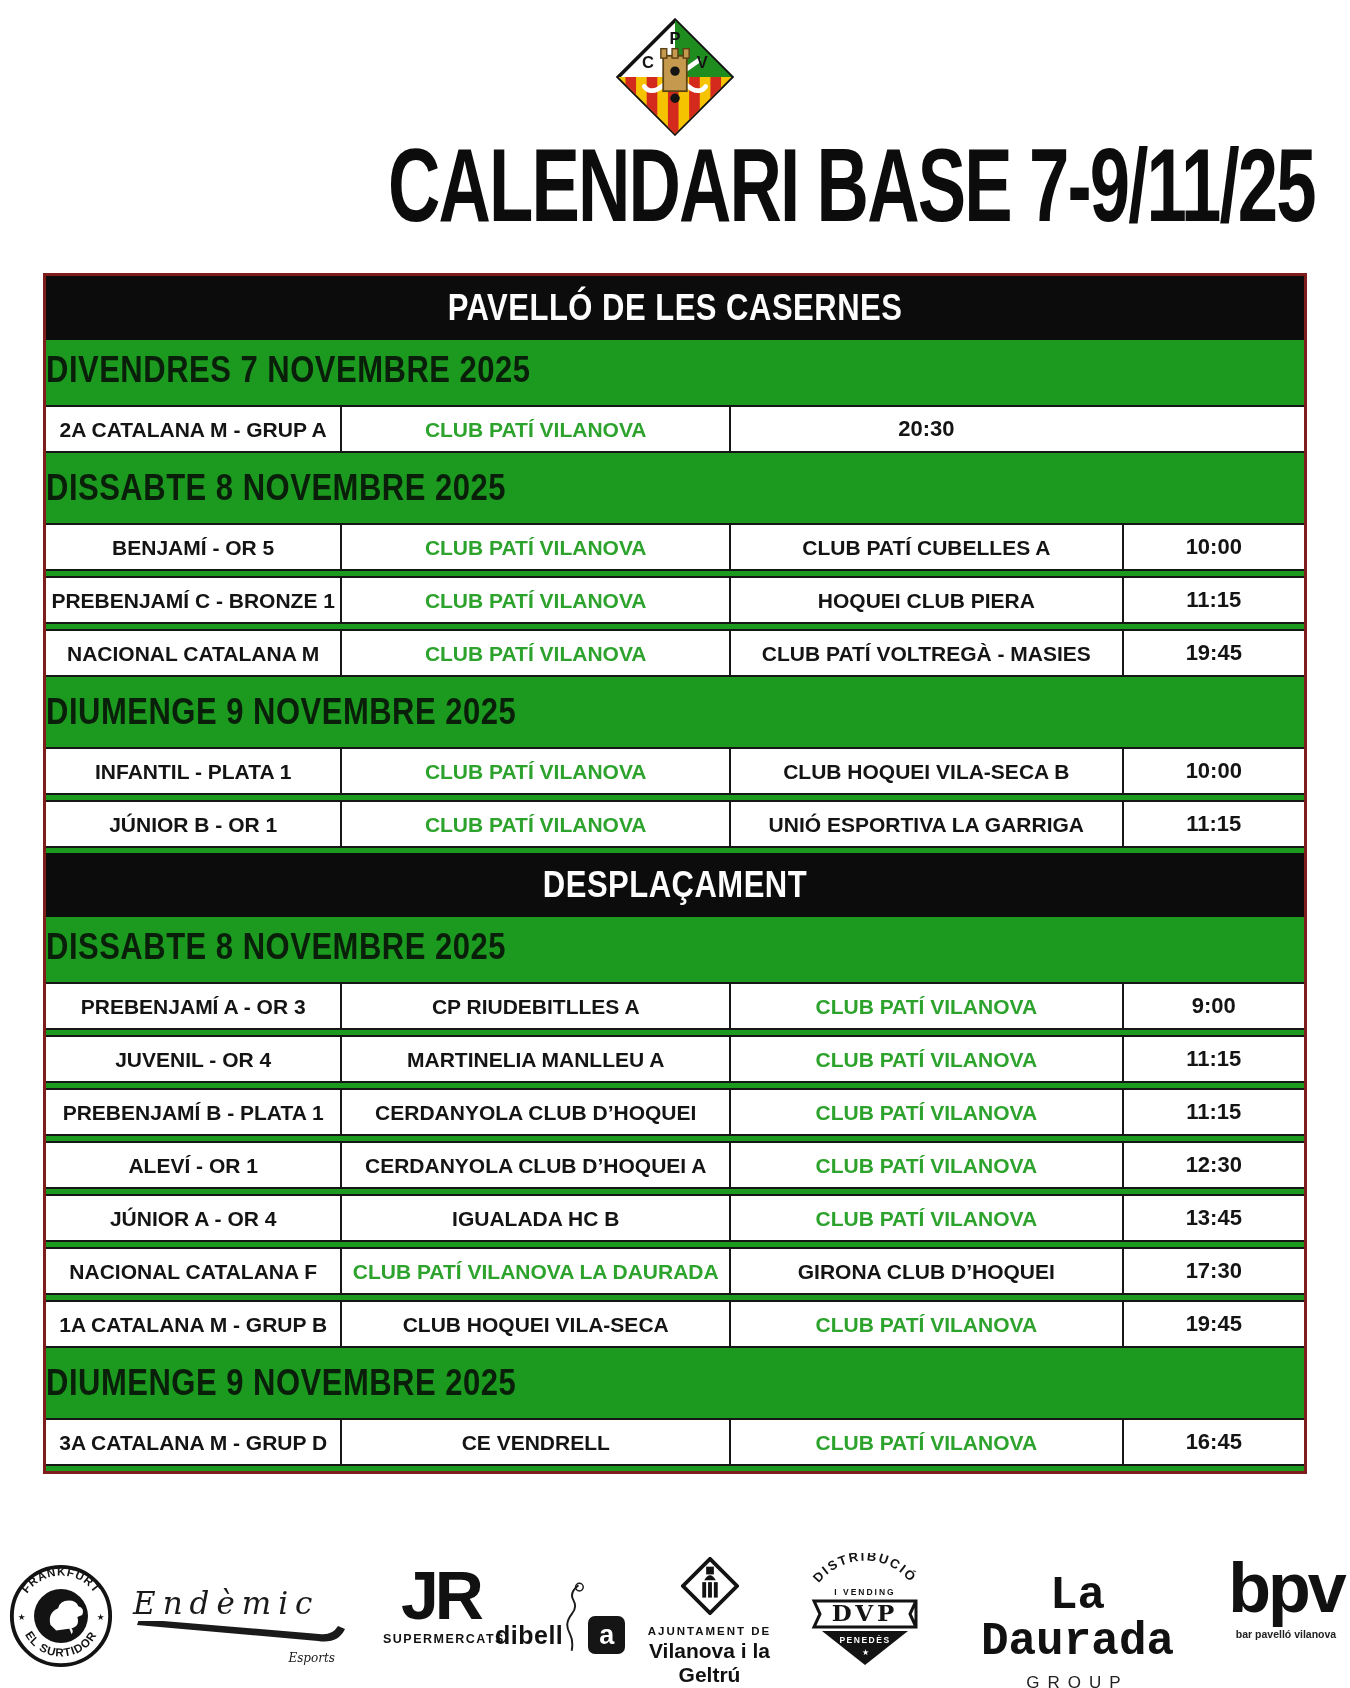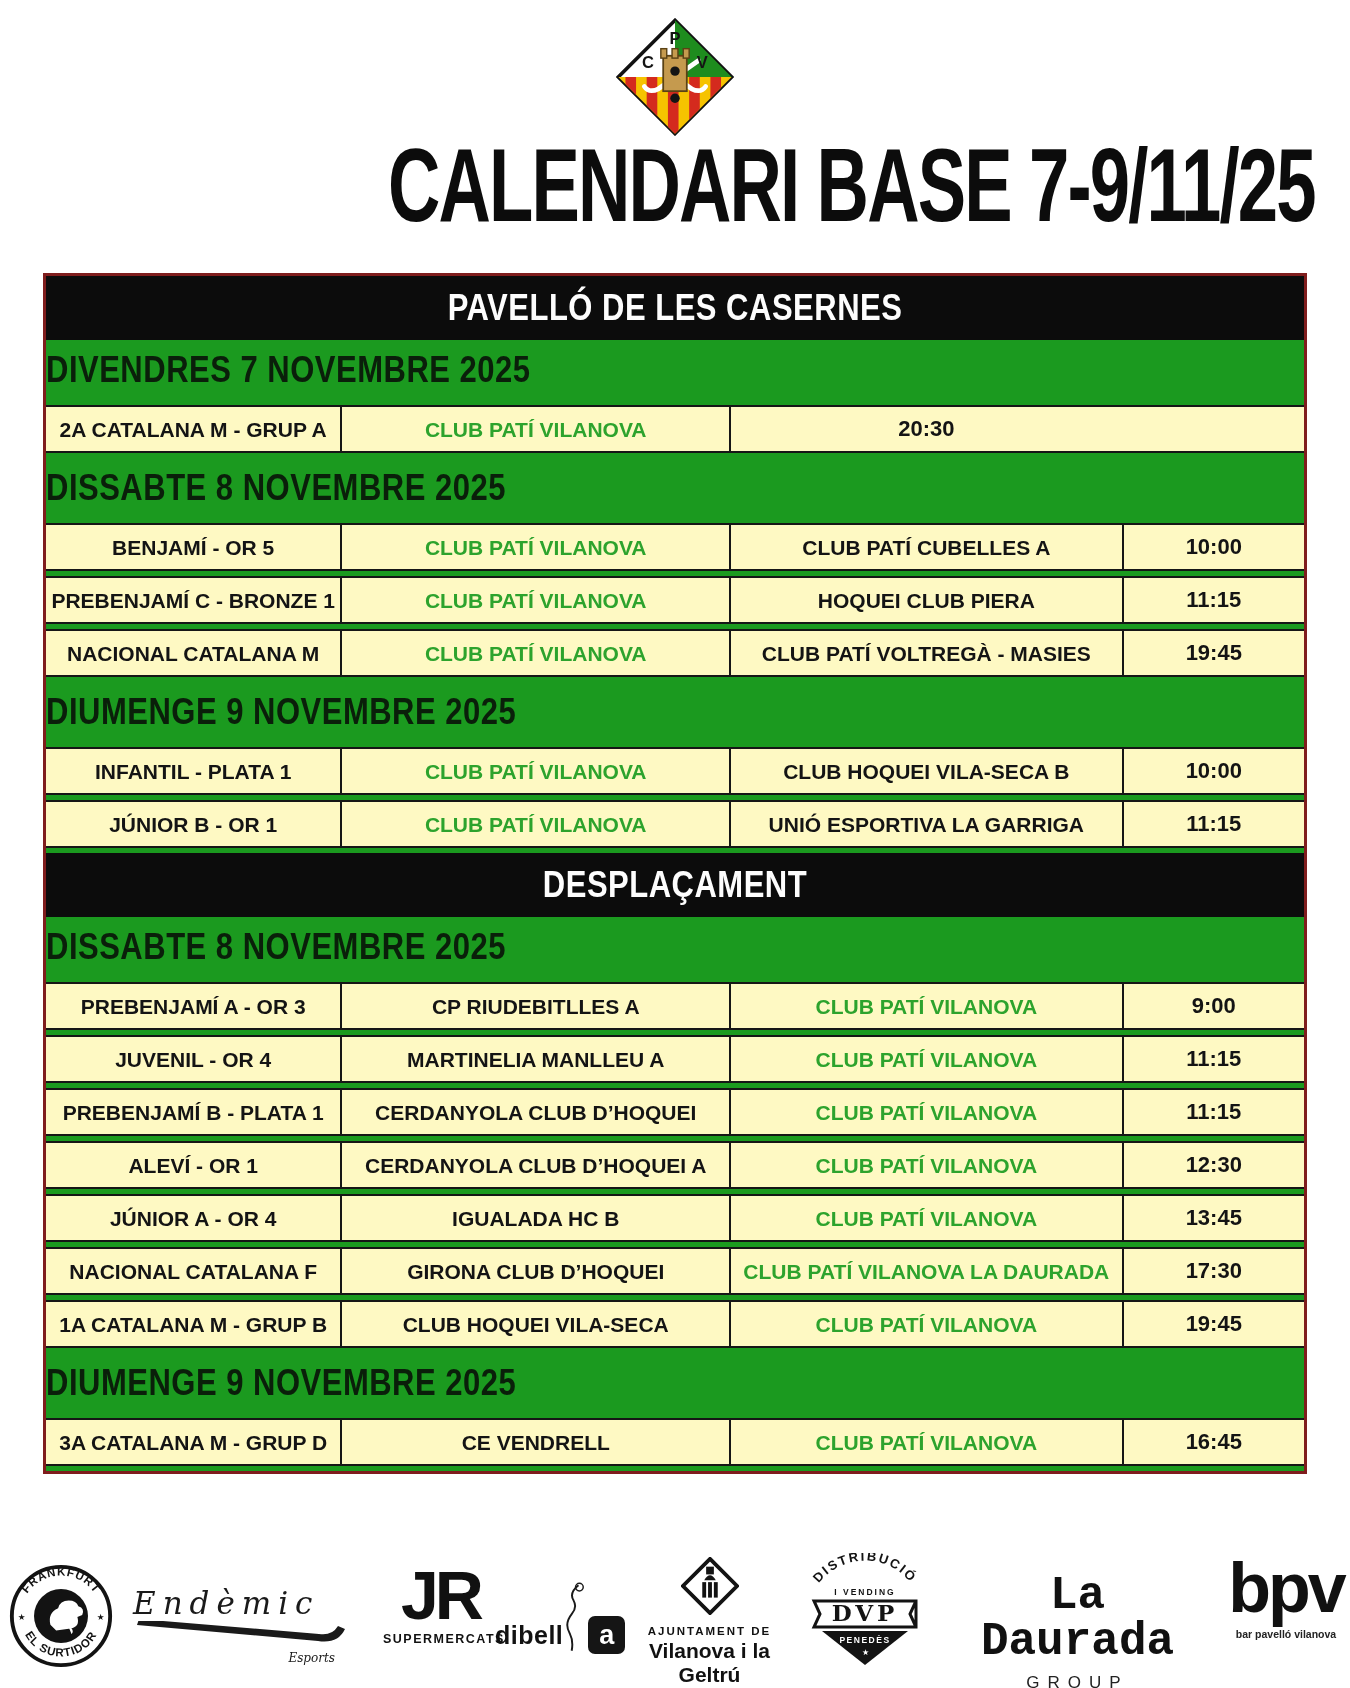--- a/index.html
+++ b/index.html
@@ -13,21 +13,21 @@
               color:#0c0c0c;transform:scale(.93,1.34);transform-origin:center;}
   
   .calendar{width:1258px;margin:42px auto 0;background:#1b9a1f;border:3px solid #7f1d1d;}
   .hdr-black{background:#0c0c0c;height:64px;display:flex;align-items:center;justify-content:center;}
   .hdr-black .t{color:#fdfdfd;font-size:31px;font-weight:bold;letter-spacing:.5px;
                 display:inline-block;transform:scaleY(1.2);}
   .hdr-green{height:60px;display:flex;align-items:center;justify-content:flex-start;}
   .hdr-green .t{color:#0a1f0a;font-size:31px;font-weight:bold;letter-spacing:.5px;
                 display:inline-block;transform:scaleY(1.2);}
   .row{display:grid;grid-template-columns:23.4% 30.9% 31.2% 14.5%;
-       background:#fef9c3;border-top:2px solid #161616;border-bottom:2px solid #161616;
+       background:#ffffff;border-top:2px solid #161616;border-bottom:2px solid #161616;
        margin:5px 0;height:44px;}
   .cell{display:flex;align-items:center;justify-content:center;
         font-size:21px;font-weight:bold;color:#141414;border-left:2px solid #161616;
         text-align:center;line-height:1;padding:0 4px;}
   .cell:first-child{border-left:none;}
   .cpv{color:#2da32d;}
   .time{font-size:22px;}
   
   .footer{position:absolute;left:0;top:1545px;width:1350px;height:140px;}
   .logo{position:absolute;color:#111;}
@@ -186,22 +186,22 @@
       <div class="cell time">12:30</div>
     </div>
     <div class="row">
       <div class="cell">JÚNIOR A - OR 4</div>
       <div class="cell">IGUALADA HC B</div>
       <div class="cell cpv">CLUB PATÍ VILANOVA</div>
       <div class="cell time">13:45</div>
     </div>
     <div class="row">
       <div class="cell">NACIONAL CATALANA F</div>
+      <div class="cell cpv">CLUB PATÍ VILANOVA LA DAURADA</div>
       <div class="cell">GIRONA CLUB D’HOQUEI</div>
-      <div class="cell cpv">CLUB PATÍ VILANOVA LA DAURADA</div>
       <div class="cell time">17:30</div>
     </div>
     <div class="row">
       <div class="cell">1A CATALANA M - GRUP B</div>
       <div class="cell">CLUB HOQUEI VILA-SECA</div>
       <div class="cell cpv">CLUB PATÍ VILANOVA</div>
       <div class="cell time">19:45</div>
     </div>
 
     <div class="hdr-green">

